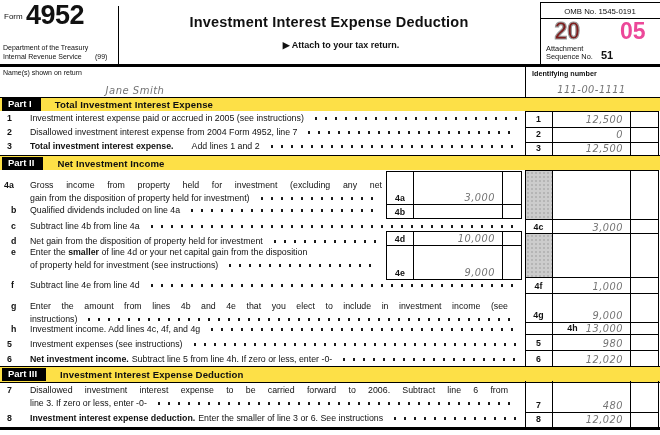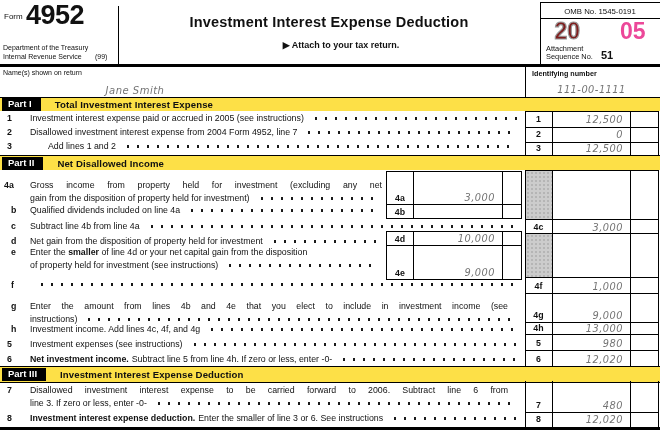--- a/index.html
+++ b/index.html
@@ -85,41 +85,42 @@
       <span>Investment interest expense paid or accrued in 2005 (see instructions)</span>
       <span class="leader"></span>
     </div>
   <span class="lnum" style="left:7px;top:127px;">2</span>
   <div class="lbl flexrow" style="left:30px;top:127px;width:490px;">
       <span>Disallowed investment interest expense from 2004 Form 4952, line 7</span>
       <span class="leader"></span>
     </div>
   <span class="lnum" style="left:7px;top:141px;">3</span>
   <div class="lbl flexrow" style="left:30px;top:141px;width:490px;">
+      <span style="font-weight:bold">Total investment interest expense.</span>
       <span style="margin-left:18px">Add lines 1 and 2</span>
       <span class="leader"></span>
     </div>
 
   <div class="hseg" style="left:525px;top:111px;width:134px;"></div>
   <div class="hseg" style="left:525px;top:127px;width:134px;"></div>
   <div class="hseg" style="left:525px;top:142px;width:134px;"></div>
   <div class="vseg" style="left:525px;top:111px;height:44px;"></div>
   <div class="vseg" style="left:552px;top:111px;height:44px;"></div>
   <div class="vseg" style="left:630px;top:111px;height:44px;"></div>
   <div class="vseg" style="left:658px;top:111px;height:44px;"></div>
   <span class="rnum" style="top:114px;">1</span>
   <div class="rval val" style="top:114px;">12,500</div>
   <span class="rnum" style="top:129px;">2</span>
   <div class="rval val" style="top:129px;">0</div>
   <span class="rnum" style="top:143px;">3</span>
   <div class="rval val" style="top:143px;">12,500</div>
 
   <div class="bar" style="top:155px;height:14px;">
     <span class="chip">Part II</span>
-    <span class="bartitle">Net Disallowed Income</span>
+    <span class="bartitle">Net Investment Income</span>
   </div>
 
   <span class="lnum" style="left:4px;top:180px;">4a</span>
   <div class="lbl flexrow" style="left:30px;top:193px;width:352px;">
       <span>gain from the disposition of property held for investment)</span>
       <span class="leader"></span>
     </div>
   <div class="lbl just" style="left:30px;top:180px;width:352px;">Gross income from property held for investment (excluding any net</div>
 
   <span class="lnum" style="left:11px;top:205px;">b</span>
@@ -142,20 +143,21 @@
 
   <span class="lnum" style="left:11px;top:247px;">e</span>
   <div class="lbl" style="left:30px;top:247px;width:354px;white-space:nowrap;"><span>Enter the </span><span style="font-weight:bold">smaller</span><span> of line 4d or your net capital gain from the disposition</span></div>
   <div class="lbl flexrow" style="left:30px;top:260px;width:352px;">
       <span>of property held for investment (see instructions)</span>
       <span class="leader"></span>
     </div>
 
   <span class="lnum" style="left:11px;top:280px;">f</span>
   <div class="lbl flexrow" style="left:30px;top:280px;width:490px;">
+      <span>Subtract line 4e from line 4d</span>
       <span class="leader"></span>
     </div>
 
   <span class="lnum" style="left:11px;top:301px;">g</span>
   <div class="lbl just" style="left:30px;top:301px;width:478px;">Enter the amount from lines 4b and 4e that you elect to include in investment income (see</div>
   <div class="lbl flexrow" style="left:30px;top:314px;width:490px;">
       <span>instructions)</span>
       <span class="leader"></span>
     </div>
 
@@ -218,21 +220,21 @@
   <div class="vseg" style="left:552px;top:170px;height:196px;"></div>
   <div class="vseg" style="left:630px;top:170px;height:196px;"></div>
   <div class="vseg" style="left:658px;top:170px;height:196px;"></div>
 
   <span class="rnum" style="top:222px;">4c</span>
   <div class="rval val" style="top:222px;">3,000</div>
   <span class="rnum" style="top:281px;">4f</span>
   <div class="rval val" style="top:281px;">1,000</div>
   <span class="rnum" style="top:310px;">4g</span>
   <div class="rval val" style="top:310px;">9,000</div>
-  <span class="rnum" style="top:323px;">4h</span>
+  <span class="rnum" style="top:323px;padding-left:34px;">4h</span>
   <div class="rval val" style="top:323px;">13,000</div>
   <span class="rnum" style="top:338px;">5</span>
   <div class="rval val" style="top:338px;">980</div>
   <span class="rnum" style="top:354px;">6</span>
   <div class="rval val" style="top:354px;">12,020</div>
 
   <div class="bar" style="top:366px;height:15px;border-bottom:1px solid #000;">
     <span class="chip">Part III</span>
     <span class="bartitle">Investment Interest Expense Deduction</span>
   </div>

